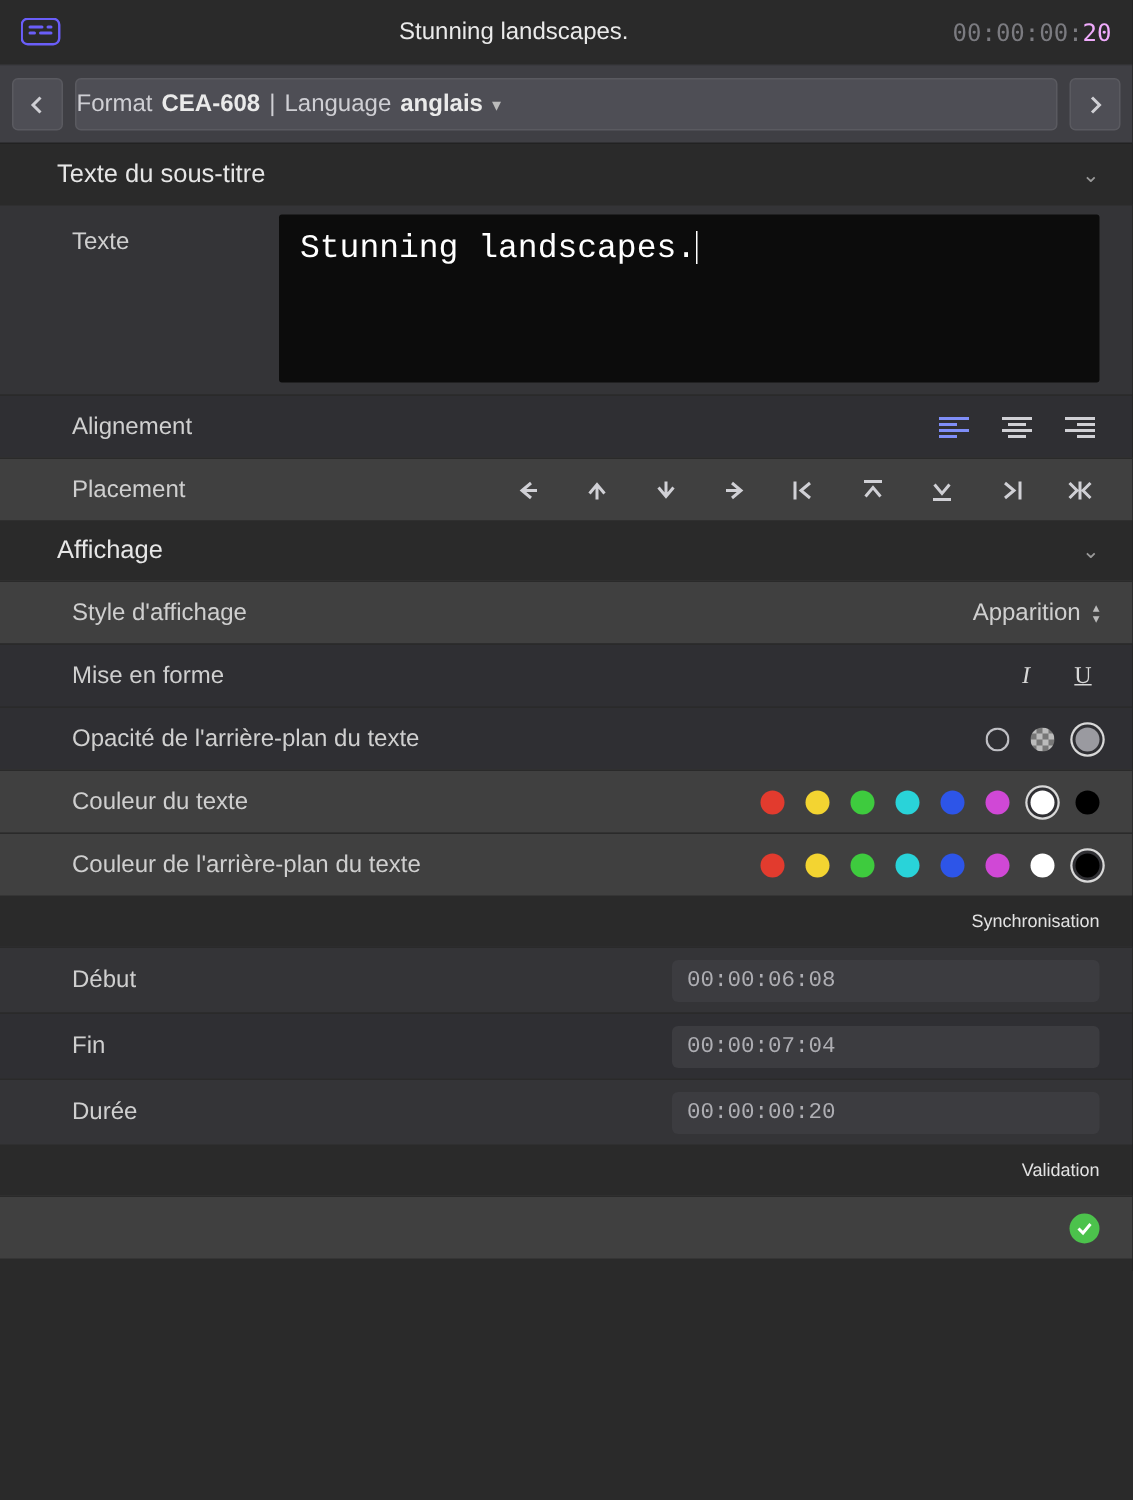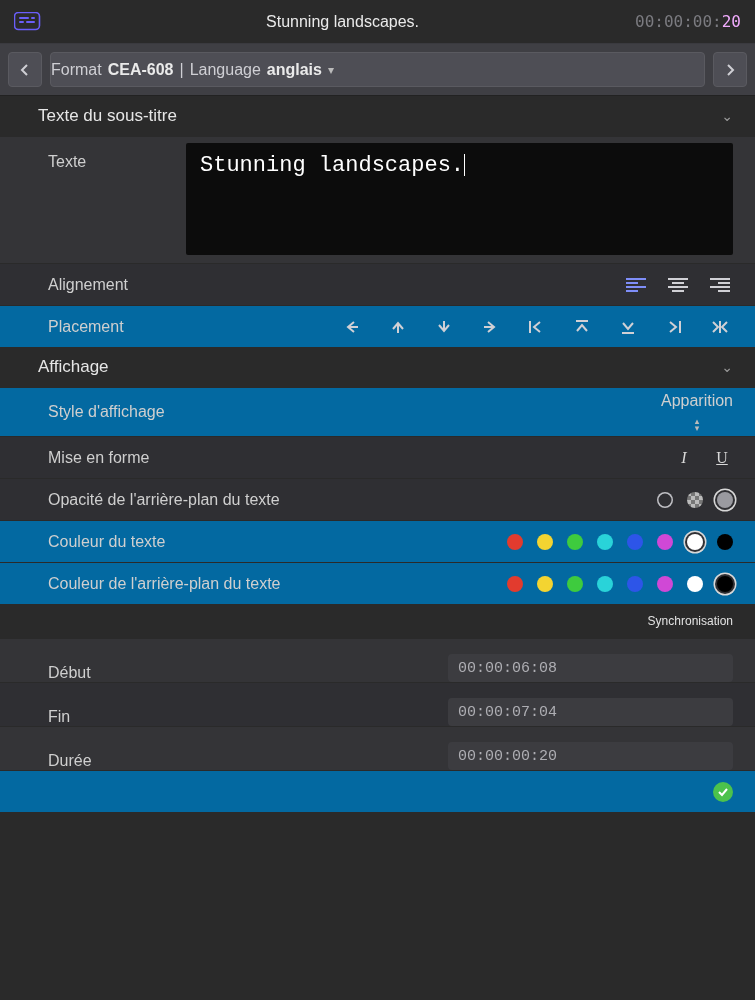--- a/index.html
+++ b/index.html
@@ -95,21 +95,21 @@
     padding: 10px 22px 10px 48px;
     color: #e2e2e2;
     font-size: 12px;
     text-align: right;
   }
   .row {
     display: flex;
     align-items: center;
     min-height: 42px;
     padding: 4px 22px 4px 48px;
-    background: #0369a1;
+    background: #404040;
     border-top: 1px solid #2a2a2a;
   }
   .row-alt { background: #2f2f33; }
   .row .label {
     color: #cfcfcf;
     font-size: 16px;
     flex: 0 0 auto;
   }
   .row .right {
     margin-left: auto;
@@ -152,21 +152,20 @@
     display: flex; align-items: center; justify-content: center;
     color: #d0d0d5;
     cursor: pointer;
   }
   .align-btn.active { color: #7f8ef8; }
   
   .select-like {
     display: flex; align-items: center; gap: 8px;
     color: #cfcfcf; font-size: 16px;
     cursor: pointer;
-    flex-direction: column;
   }
   .updown {
     display: flex; flex-direction: column; line-height: 7px; font-size: 9px; color: #bbb;
   }
   
   .fmt-btn {
     width: 22px; height: 22px;
     display:flex; align-items:center; justify-content:center;
     font-family: Georgia, serif;
     color: #d8d8d8;
@@ -186,21 +185,21 @@
   }
   .dot.outline {
     background: transparent !important;
     box-shadow: inset 0 0 0 1.5px #bfbfc4;
   }
   .dot.checker {
     background: repeating-conic-gradient(#777 0 25%, #bbb 0 50%) 0 0/8px 8px;
   }
   
   .time-row {
-    display: flex; align-items: flex-end;
+    display: flex; align-items: center;
     height: 44px;
     padding: 0 22px 0 48px;
     background: #343437;
     border-top: 1px solid #2a2a2a;
   }
   .time-row .label { width: 140px; color: #cfcfcf; font-size: 16px;}
   .time-field {
     flex: 1;
     margin-left: 260px;
     height: 28px;
@@ -432,20 +431,23 @@
       <span>00:00:07:04</span>
     </div>
   </div>
   <div class="time-row">
     <div class="label">Durée</div>
     <div class="time-field">
       <span>00:00:00:20</span>
     </div>
   </div>
 
+  <div class="subheader">
+    <span>Validation</span>
+  </div>
   <div class="row">
     <div class="right">
       <div class="check-icon">
         <svg width="12" height="12" viewBox="0 0 12 12">
             <path d="M2 6 L5 9 L10 3" stroke="#fff" stroke-width="2" fill="none"></path>
           </svg>
       </div>
     </div>
   </div>
 

